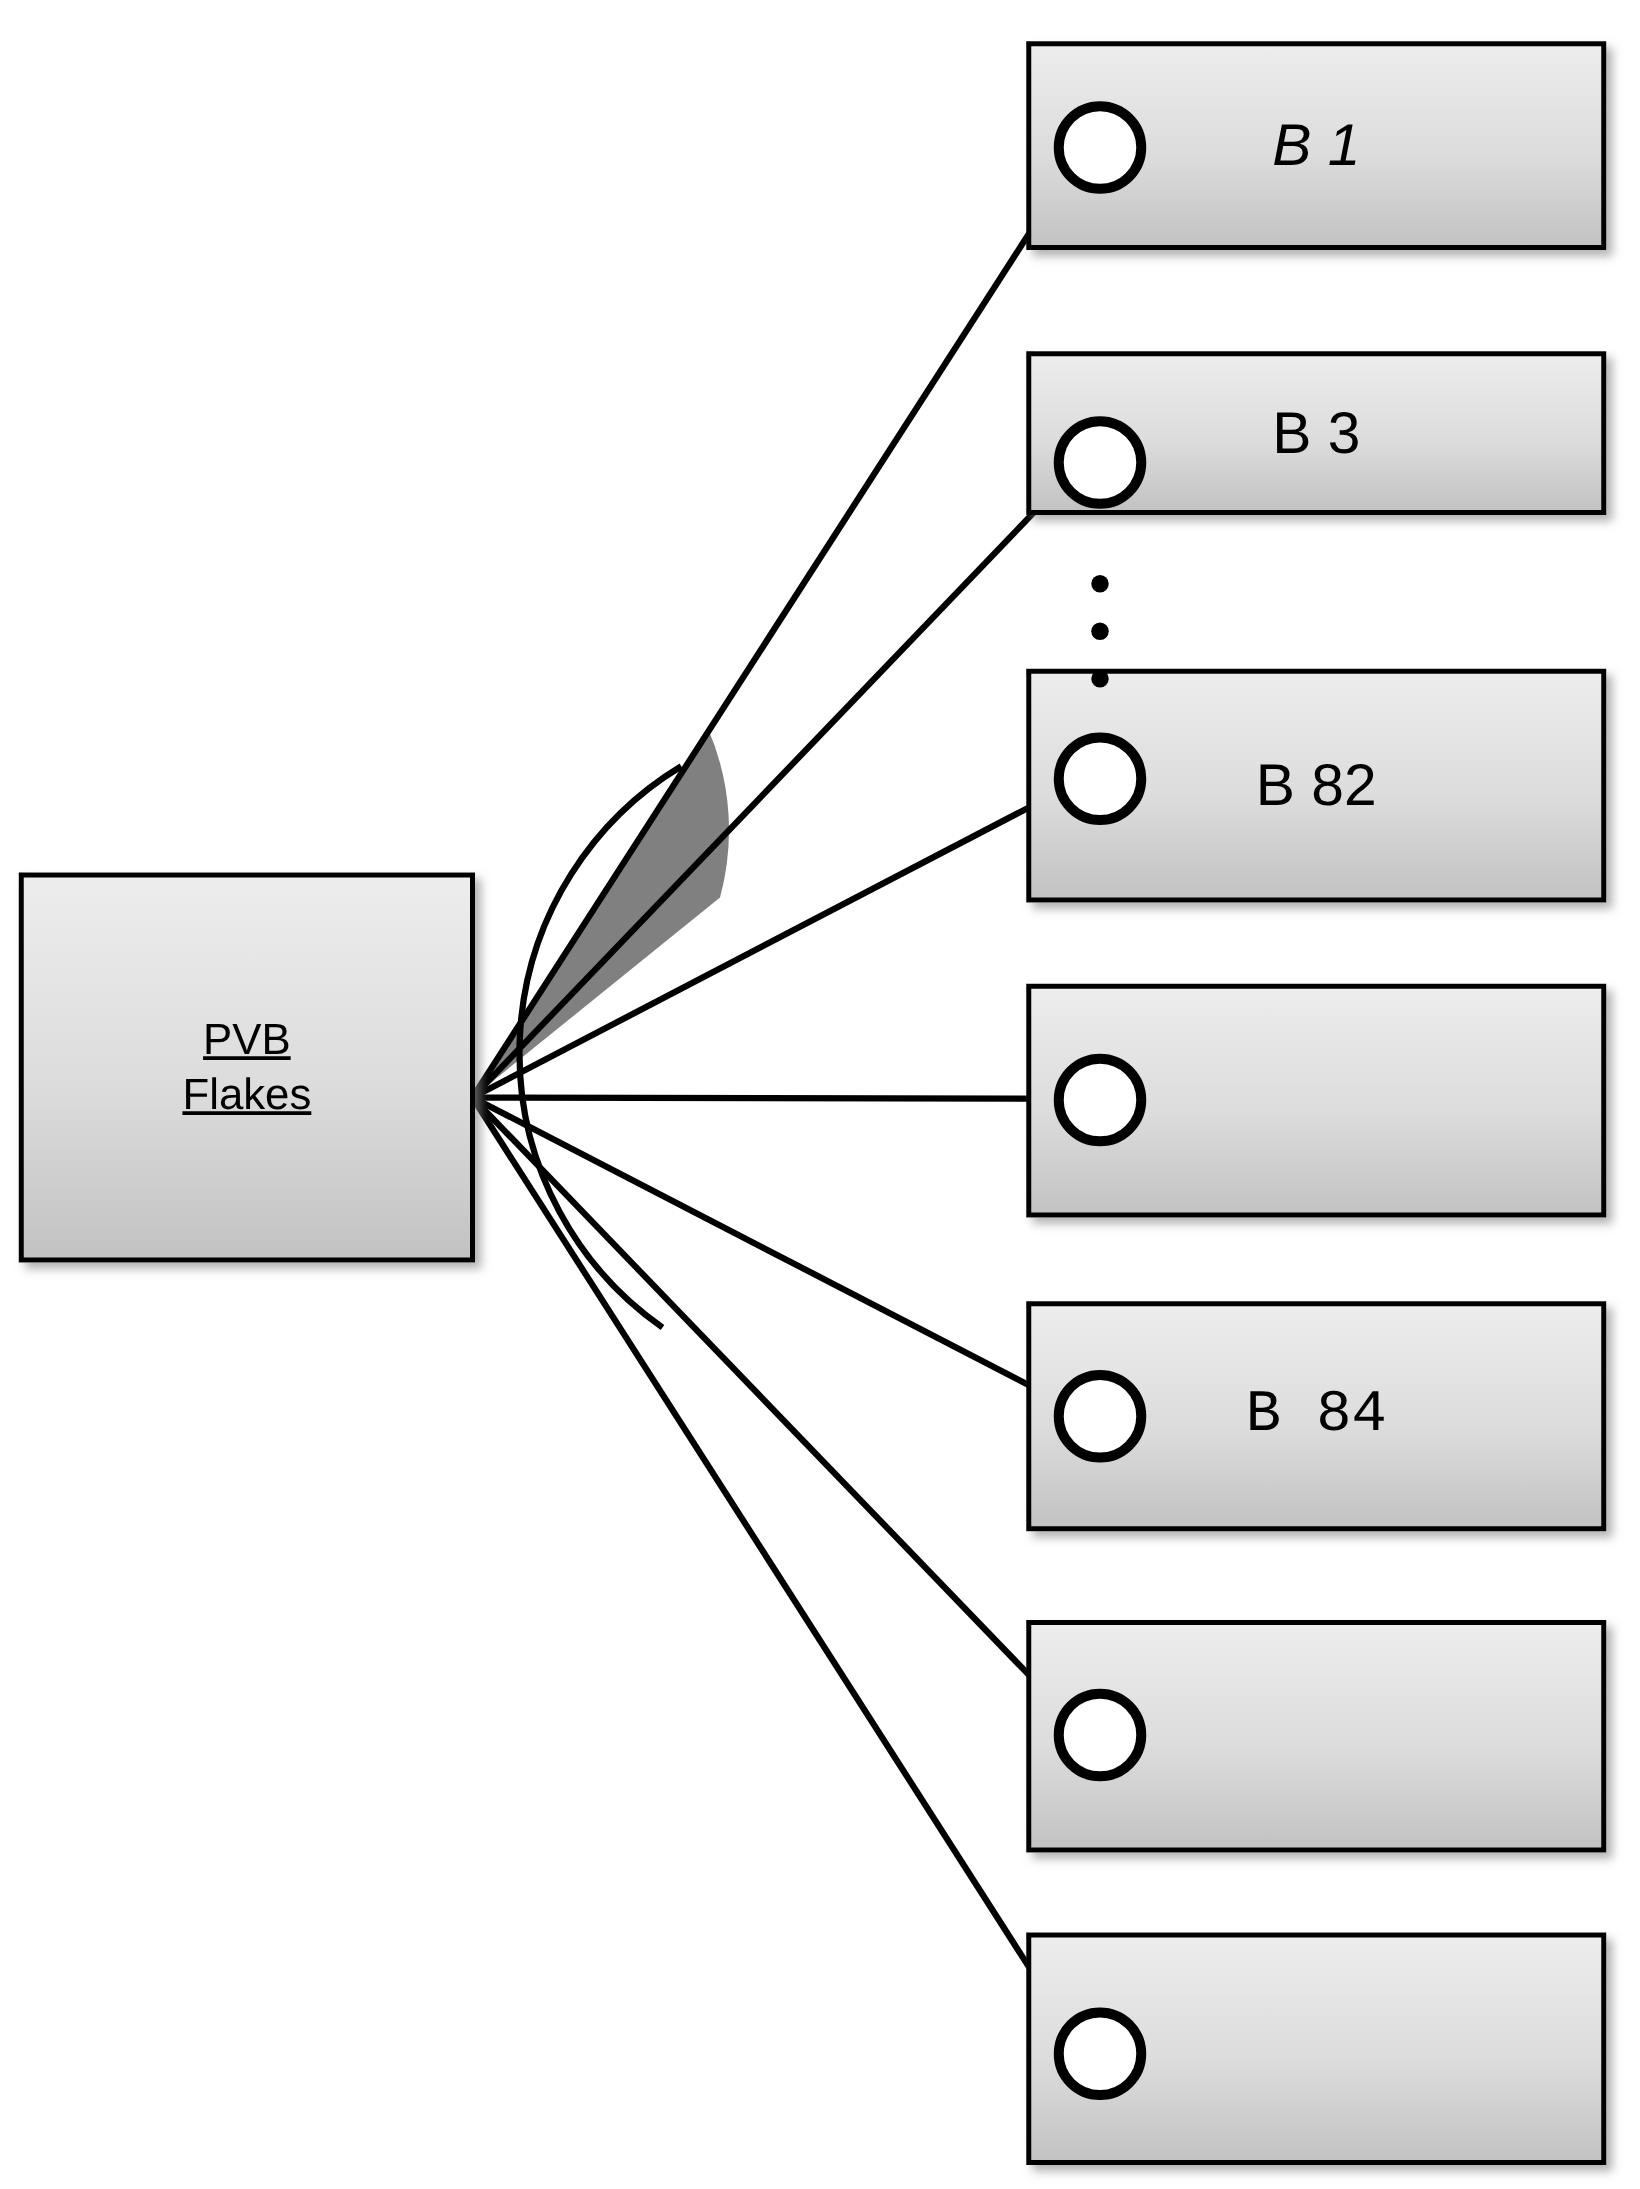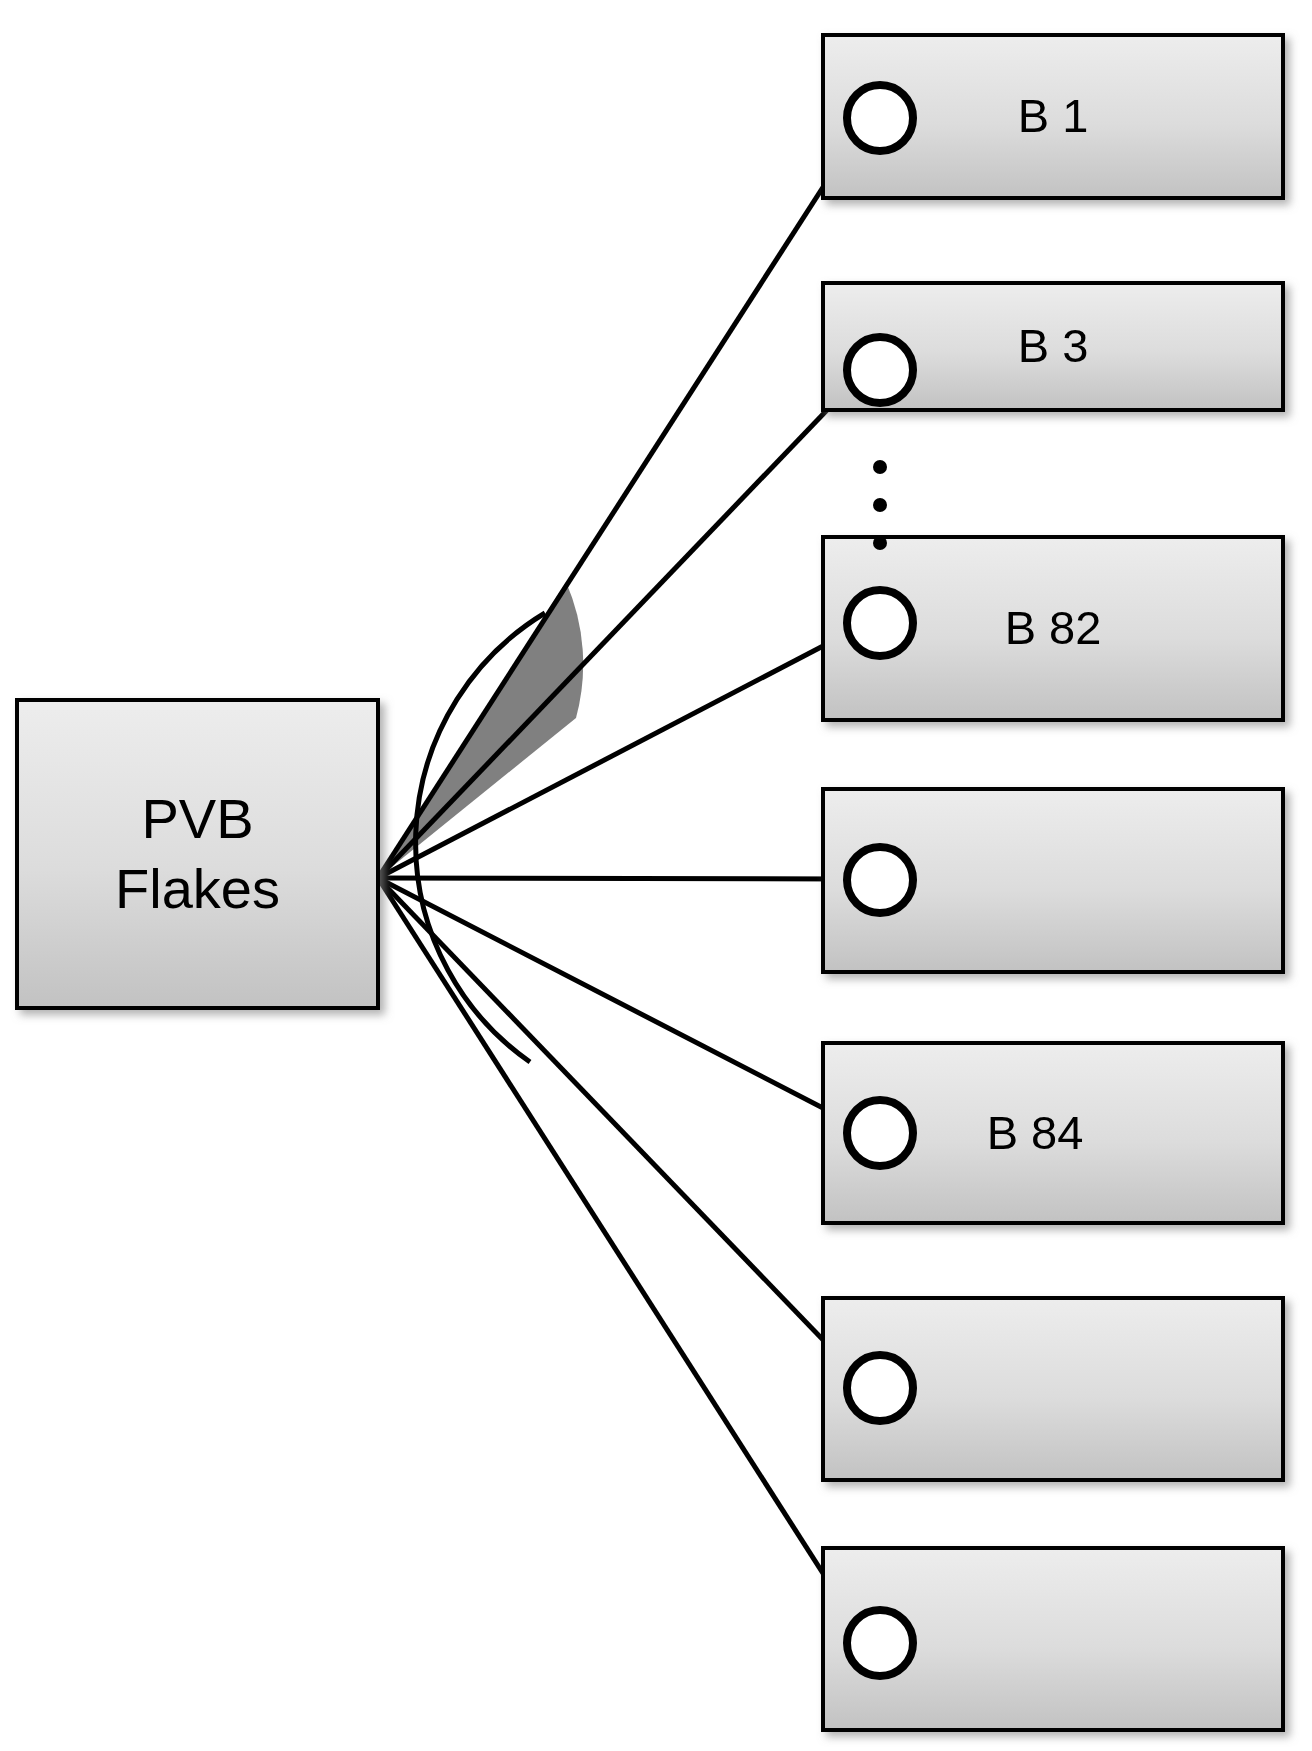--- a/index.html
+++ b/index.html
@@ -22,21 +22,22 @@
     display:flex;
     align-items:center;
     justify-content:center;
     text-align:center;
     color:#000000;
     pointer-events:none;
     white-space:pre-line;
     line-height:1.25;
   }
   .source-label{
-    font-size:56px;
+    font-size:35px;
+    text-decoration:underline;
   }
   .target-label{
     font-size:47px;
   }
 </style>
 </head>
 <body>
 
 <div id="stage">
 
@@ -97,24 +98,24 @@
     <g fill="#000000">
       <circle cx="880" cy="467" r="7"></circle>
       <circle cx="880" cy="505" r="7"></circle>
       <circle cx="880" cy="543" r="7"></circle>
     </g>
   </svg>
 
   <div class="node-label source-label" style="left:17px; top:700px; width:361px; height:308px;">PVB
 Flakes</div>
 
-  <div class="node-label target-label" style="left:823px; top:35px; width:460px; height:163px;">B 1</div>
+  <div class="node-label target-label" style="left:823px; top:35px; width:460px; height:163px;font-style:italic;">B 1</div>
 
   <div class="node-label target-label" style="left:823px; top:283px; width:460px; height:127px;">B 3</div>
 
   <div class="node-label target-label" style="left:823px; top:537px; width:460px; height:183px;">B 82</div>
 
 
-  <div class="node-label target-label" style="left:805px; top:1043px; width:460px; height:180px;">B 84</div>
+  <div class="node-label target-label" style="left:823px; top:1043px; width:460px; height:180px;font-family:Liberation Mono, monospace;">B 84</div>
 
 
 
 </div>
 
 </body></html>

